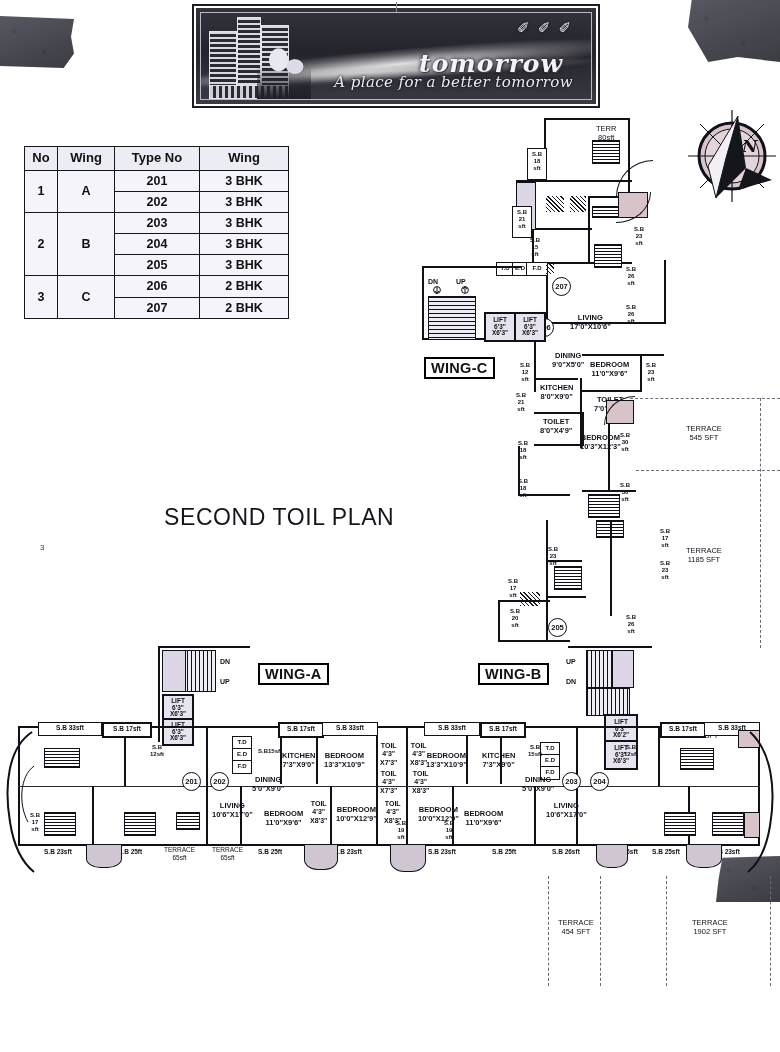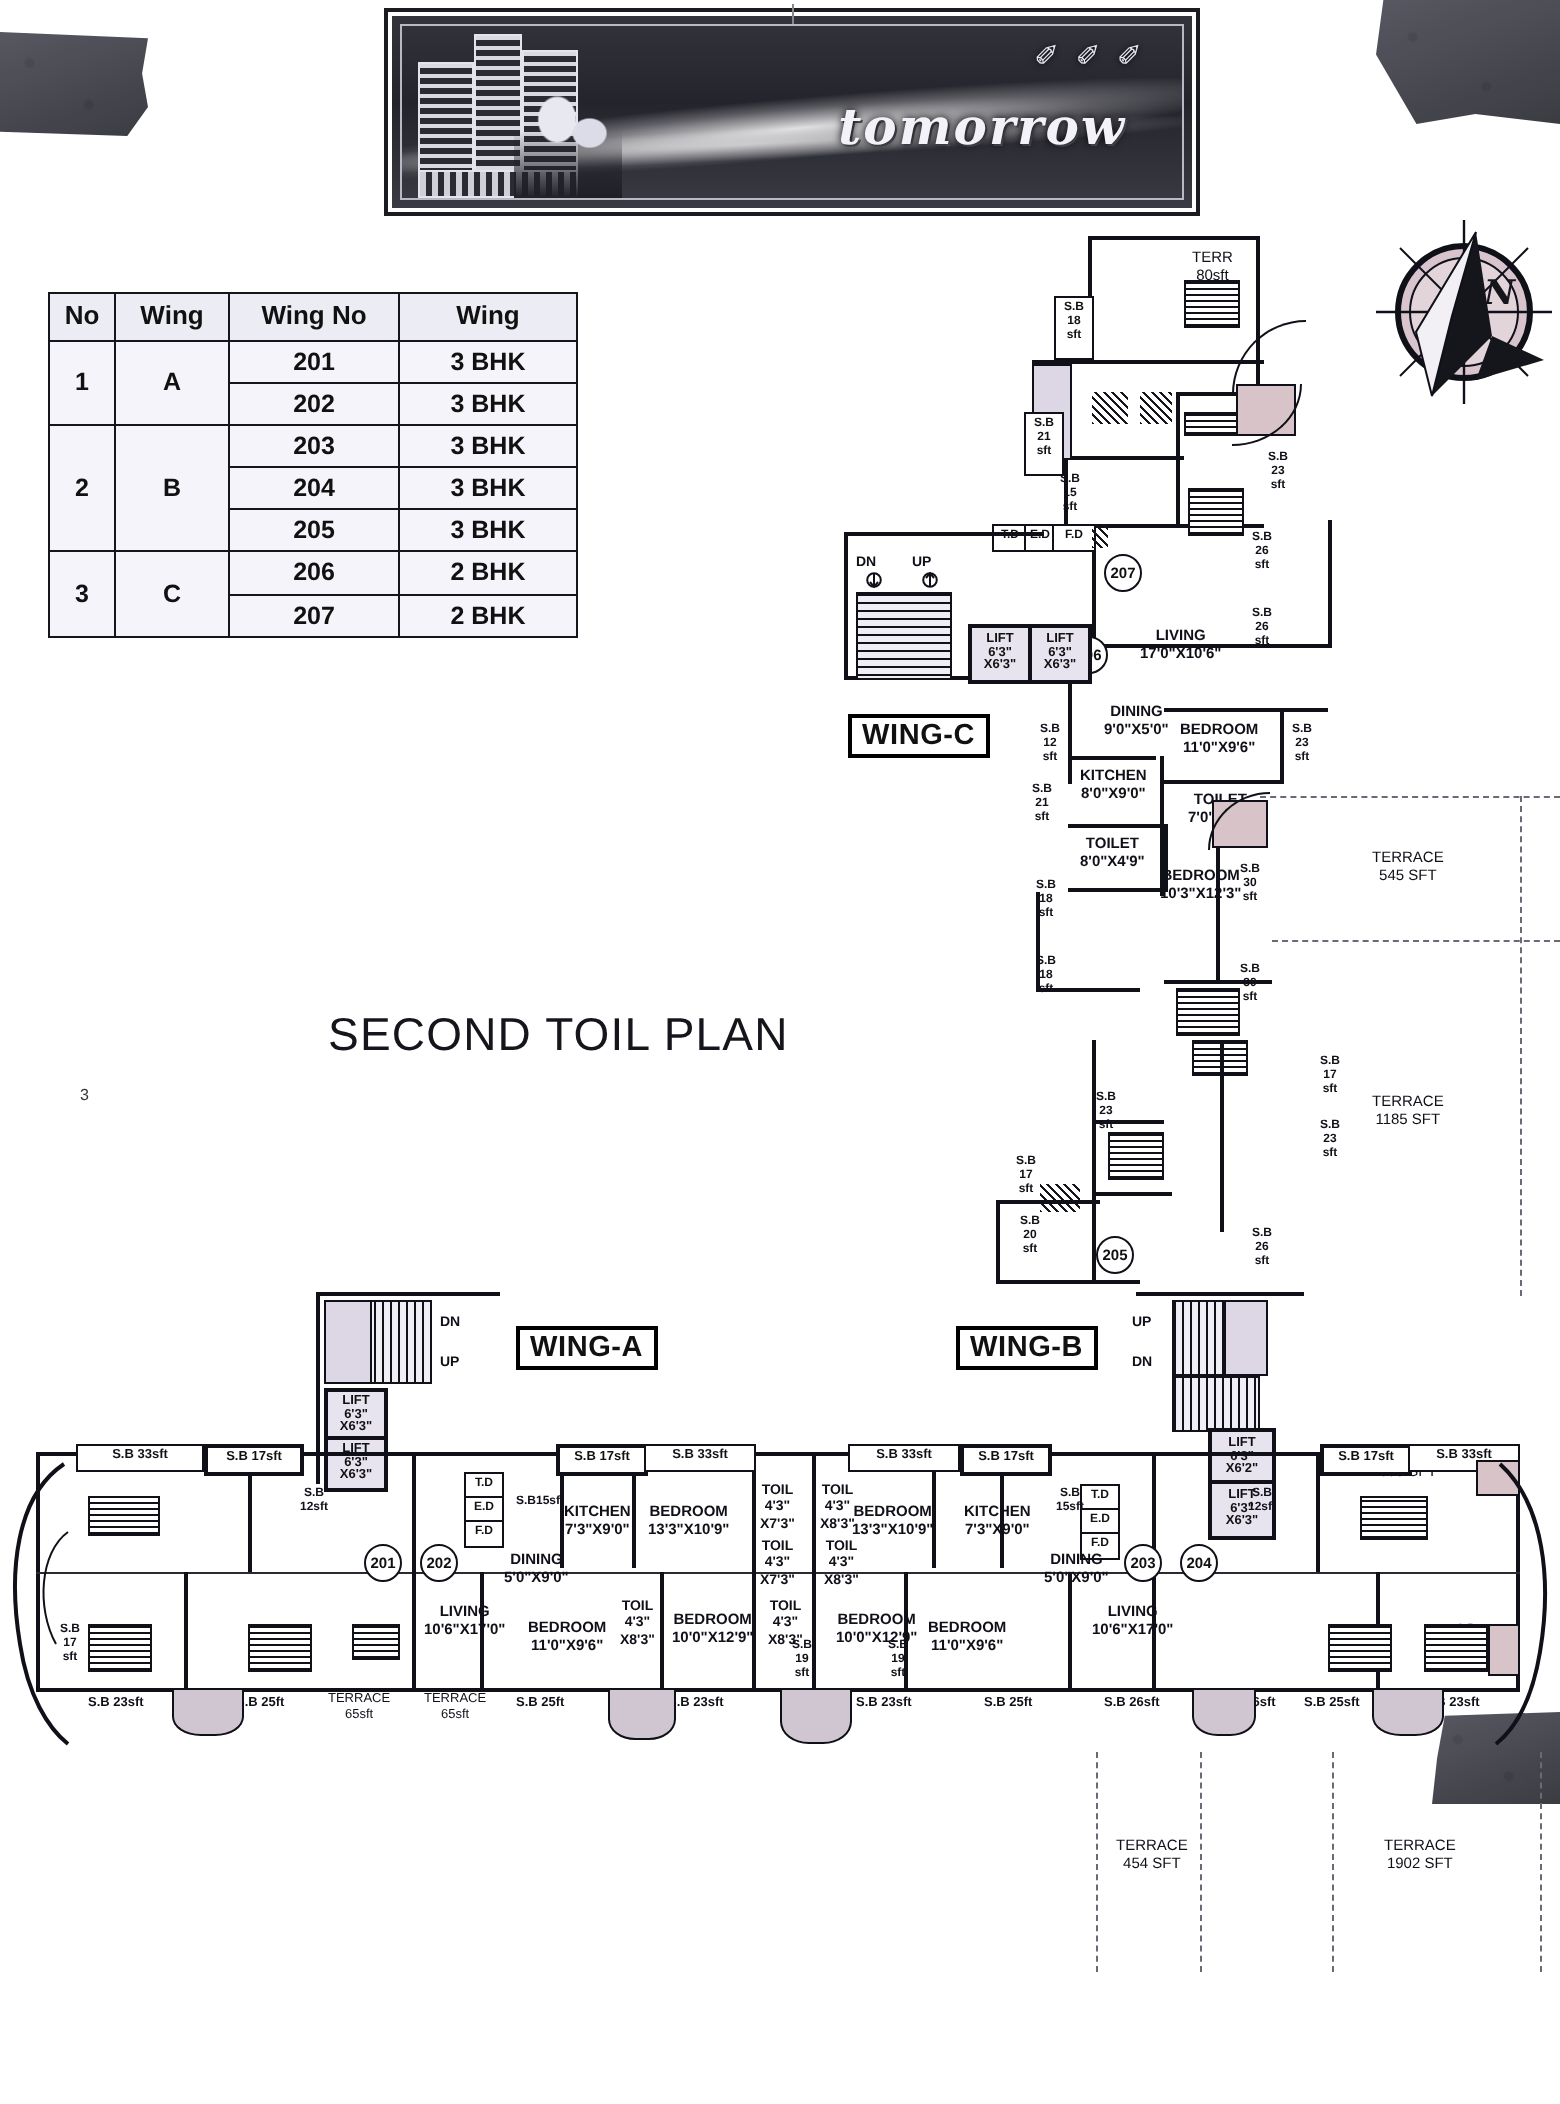--- a/index.html
+++ b/index.html
@@ -133,29 +133,30 @@
     <div class="sky-streak2"></div>
     <div class="towers">
       <div class="tower t1"></div>
         <div class="tower t2"></div>
       <div class="tower t3"></div>
         <div class="tower t4"></div>
     </div>
     <div class="couple"></div>
     <div class="birds">✐ ✐ ✐</div>
     <div class="brand2">tomorrow</div>
+    <div class="brand3">A place for a better tomorrow</div>
   </div>
 </div>
 
 <table class="flat-table abs">
   <thead>
     <tr>
       <th class="c-no">No</th>
       <th class="c-wing">Wing</th>
-      <th class="c-flat">Wing No</th>
+      <th class="c-flat">Type No</th>
       <th class="c-type">Wing</th>
     </tr>
   </thead>
   <tbody>
     <tr>
       <td rowspan="2">1</td>
       <td rowspan="2">A</td>
       <td>201</td>
       <td>3 BHK</td>
     </tr>

